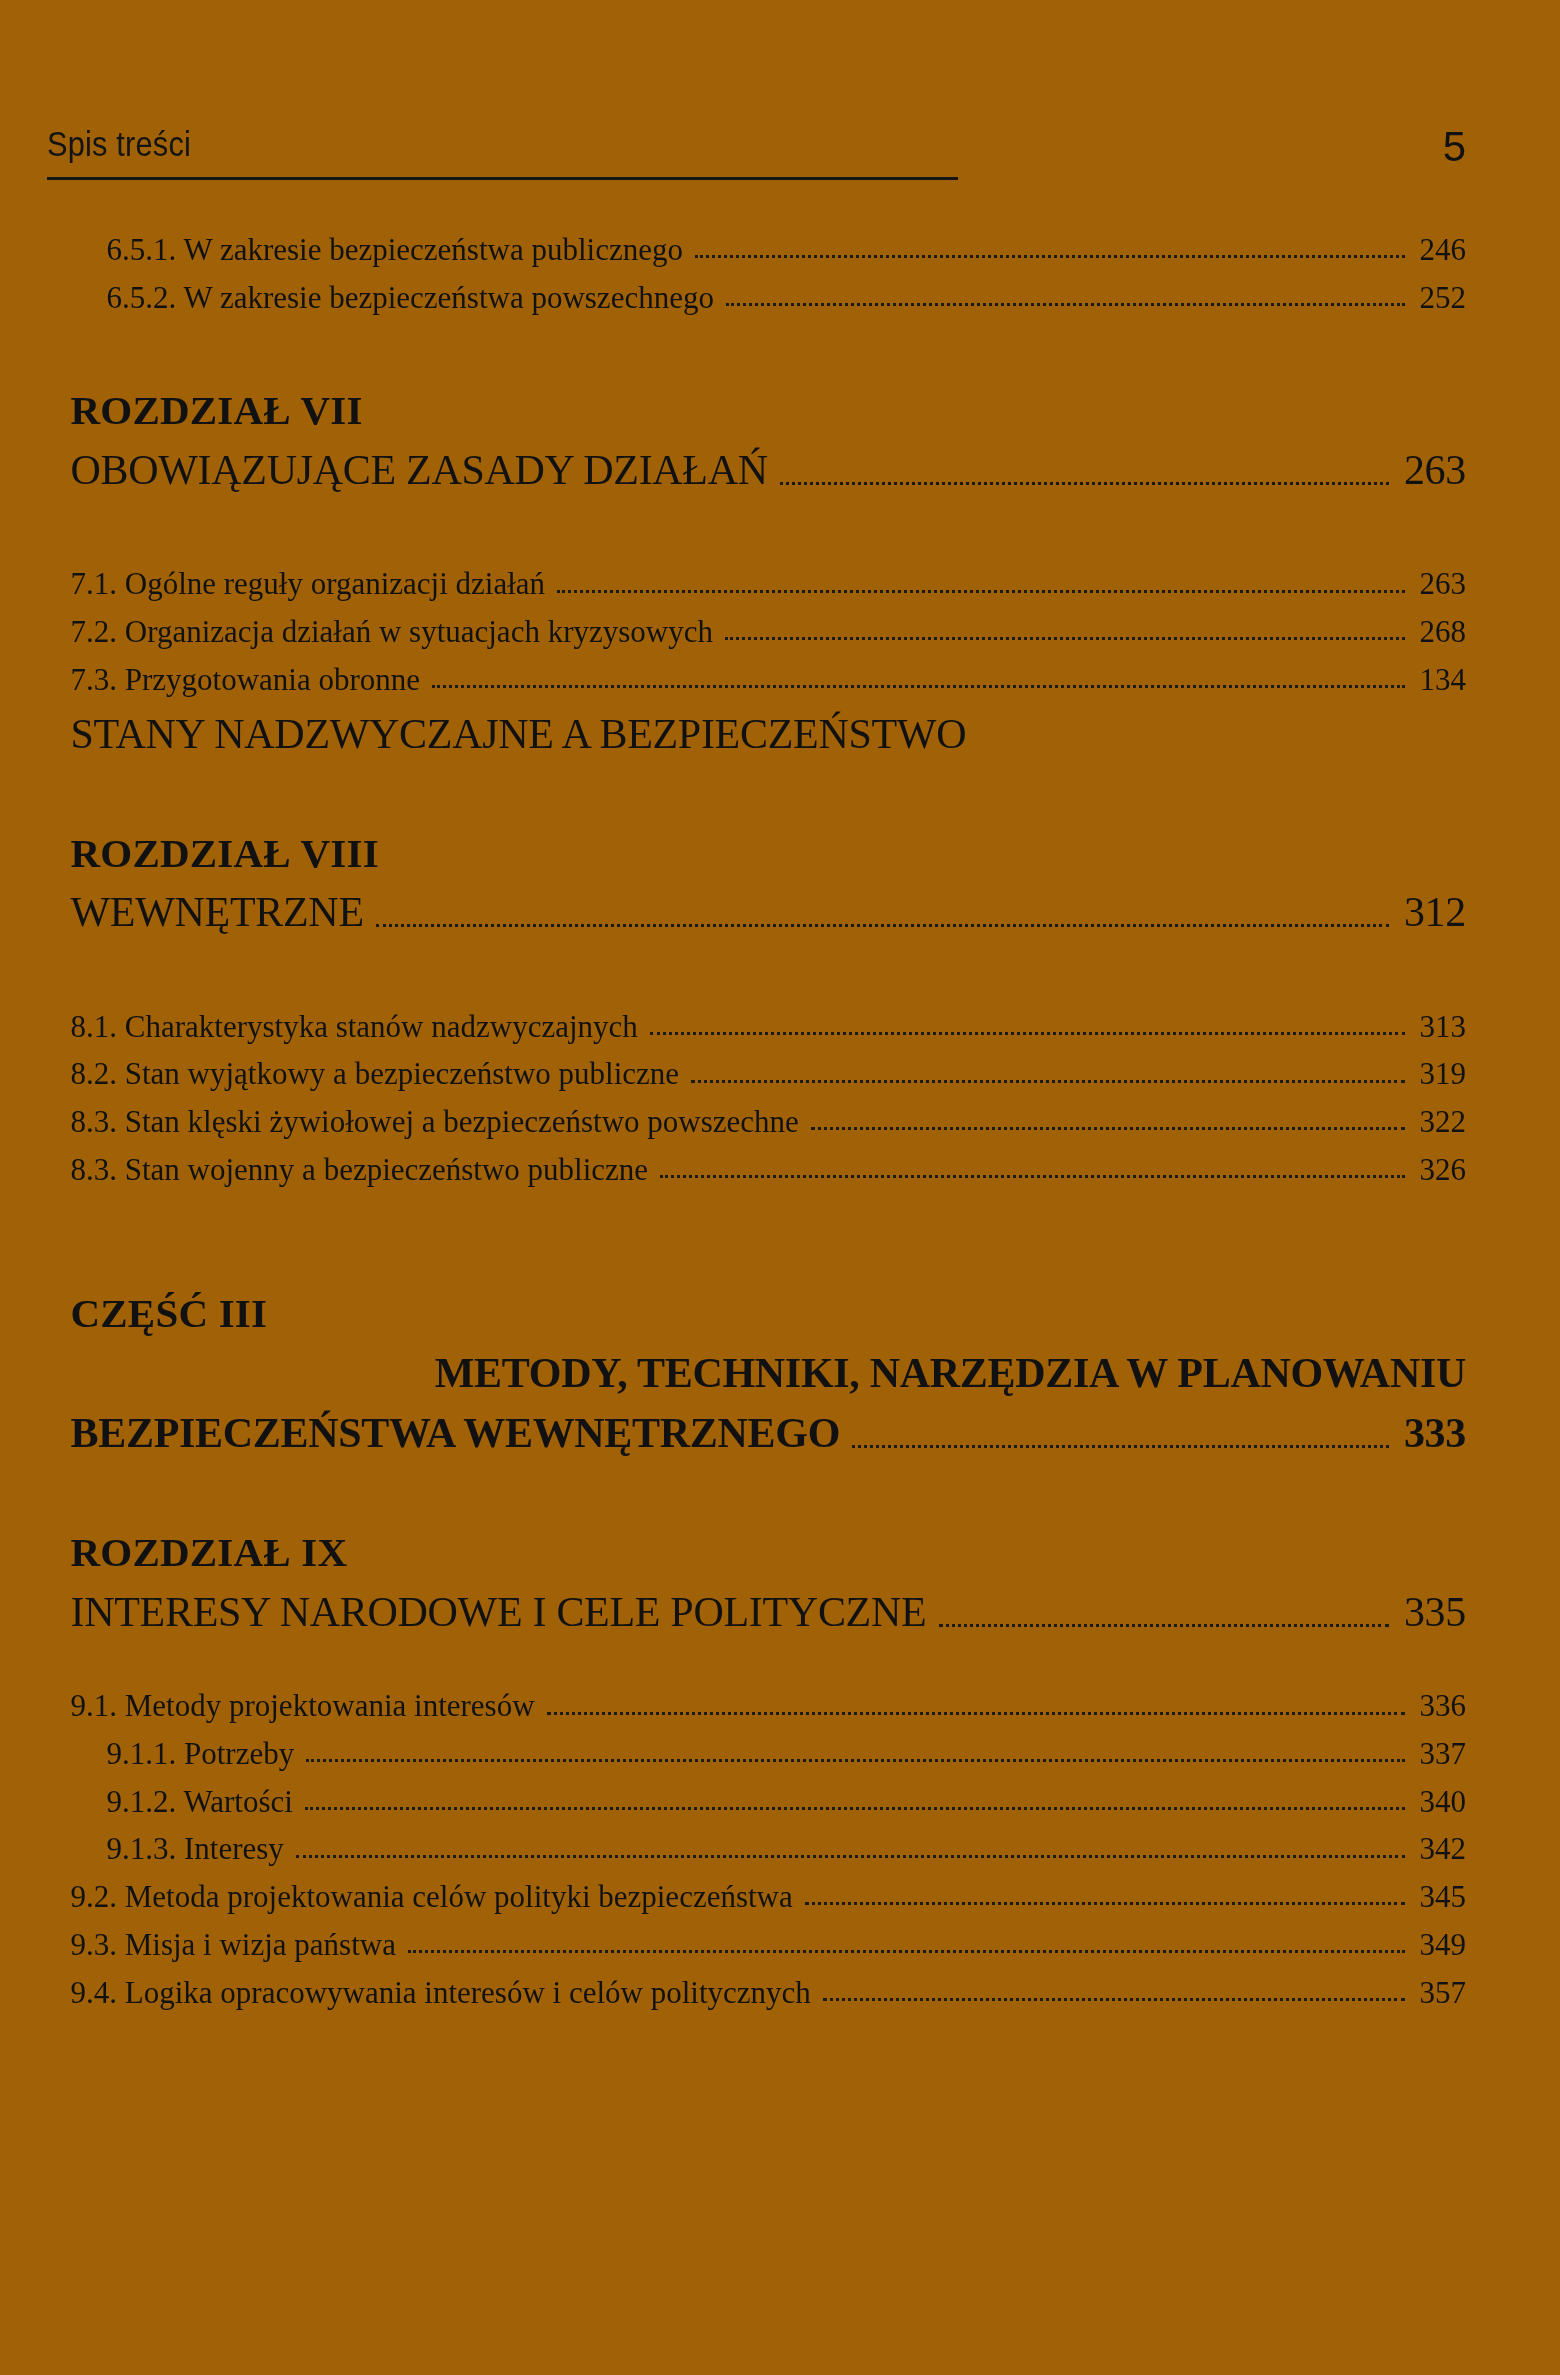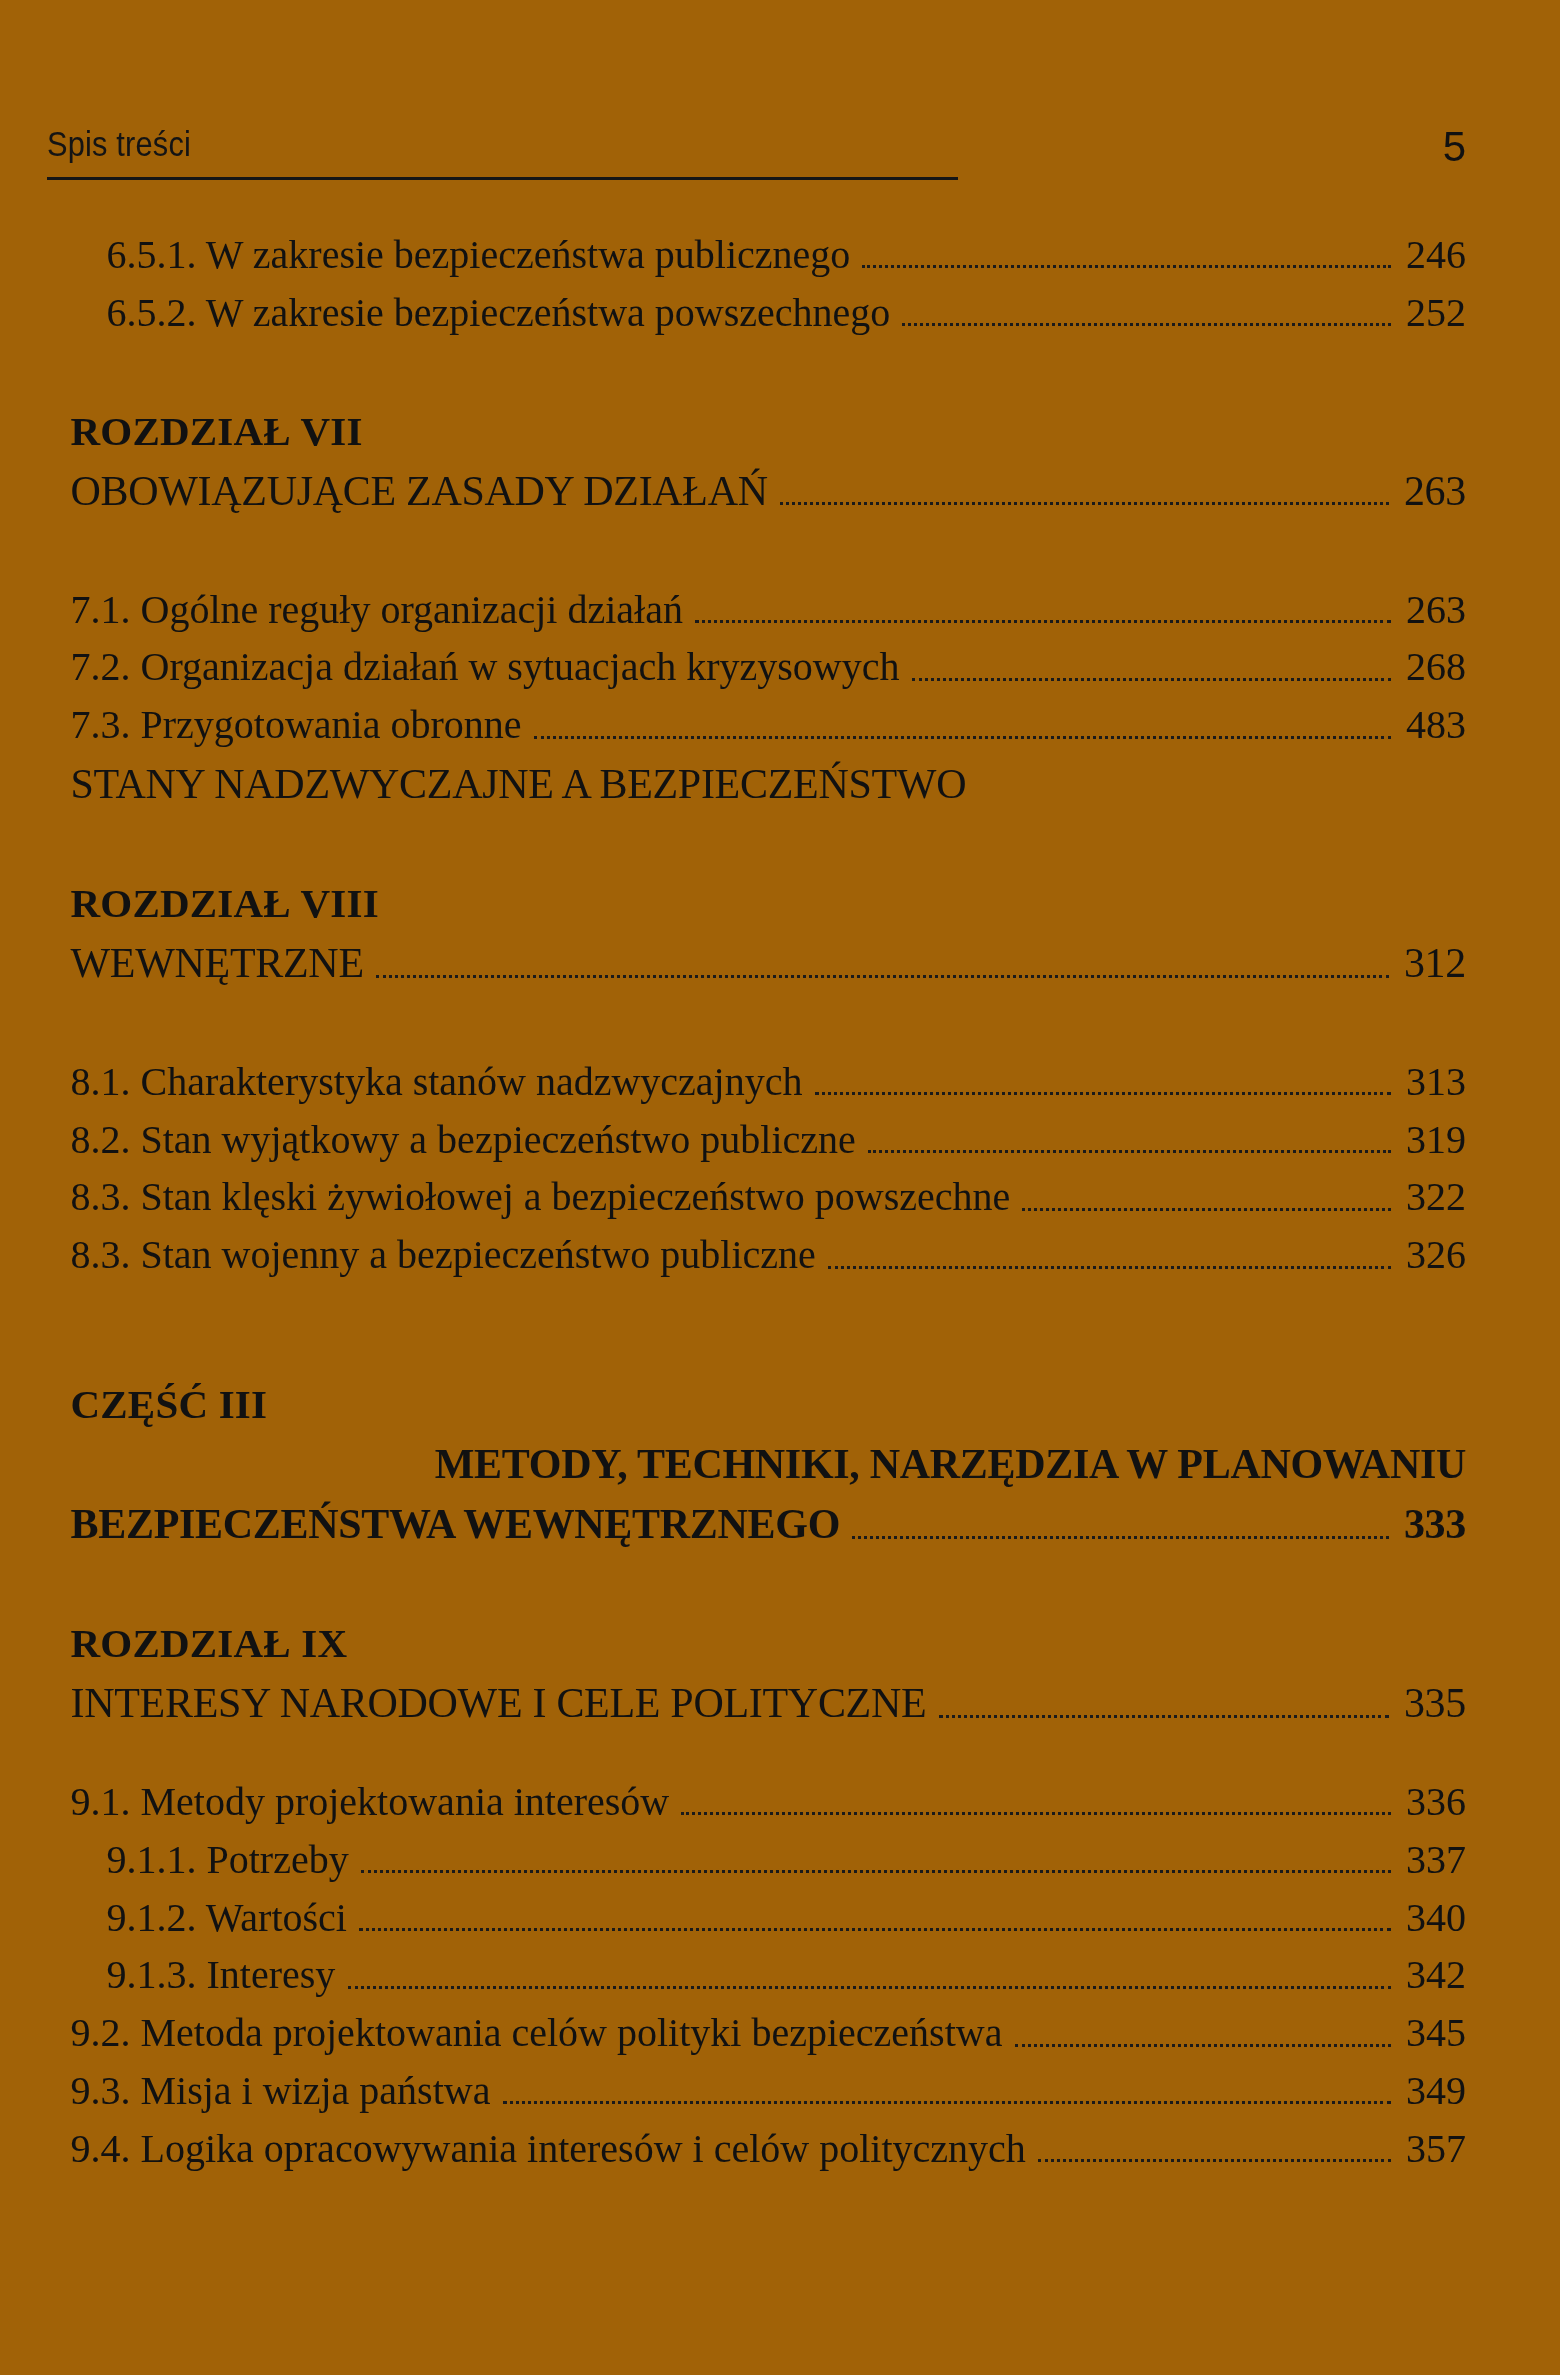--- a/index.html
+++ b/index.html
@@ -42,21 +42,21 @@
     margin-top: 1.9px;
     color: #111111;
   }
 
   
   .toc { margin: 53px 0 0 23.5px; }
   .row {
     display: flex;
     align-items: flex-end;
     margin-top: 13px;
-    font-size: 40px;
+    font-size: 31px;
     line-height: 1.12;
     white-space: nowrap;
   }
   .row .label { white-space: nowrap; }
   .row .pagenum { white-space: nowrap; }
   .leader {
     flex: 1 1 auto;
     min-width: 38px;
     border-bottom: 3.8px dotted #1a1a1a;
     margin: 0 15px 9.4px 12.2px;
@@ -114,21 +114,21 @@
 
     <div class="row">
       <span class="label">7.2. Organizacja działań w sytuacjach kryzysowych</span>
       <span class="leader"></span>
       <span class="pagenum">268</span>
     </div>
 
     <div class="row">
       <span class="label">7.3. Przygotowania obronne</span>
       <span class="leader"></span>
-      <span class="pagenum">483</span>
+      <span class="pagenum">134</span>
     </div>
 
     <div class="row caps">
       <span class="label">STANY NADZWYCZAJNE A BEZPIECZEŃSTWO</span>
     </div>
 
     <div class="row head gap-lg">
       <span class="label">ROZDZIAŁ VIII</span>
     </div>
 

